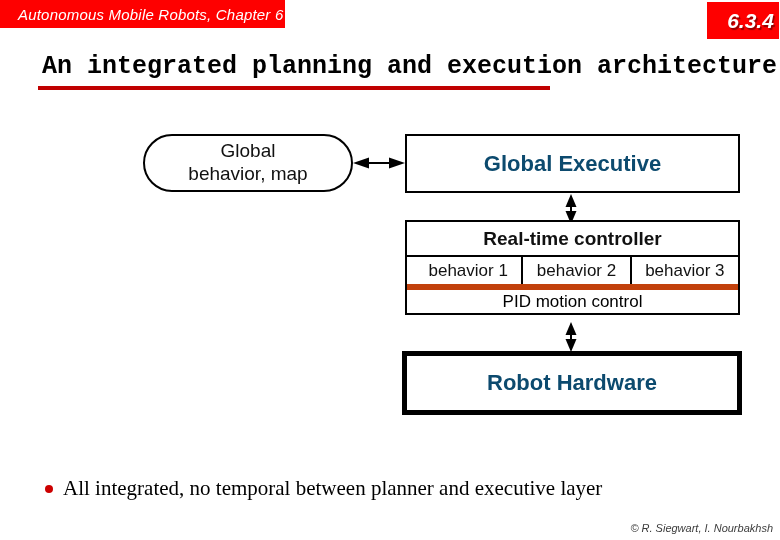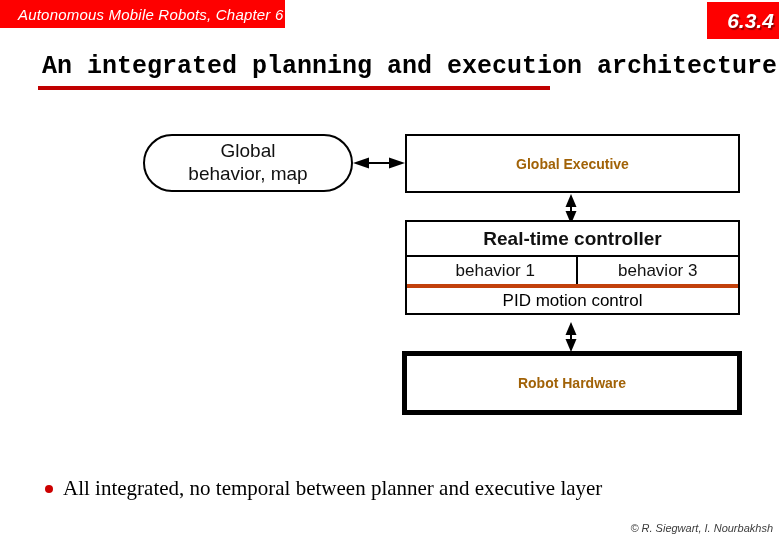--- a/index.html
+++ b/index.html
@@ -35,34 +35,34 @@
   
   .stadium{
     position:absolute;left:143px;top:134px;width:210px;height:58px;
     border:2px solid #000;border-radius:30px;background:#fff;box-sizing:border-box;
     display:flex;flex-direction:column;align-items:center;justify-content:center;
     font-weight:normal;font-size:19px;line-height:1.2;color:#111;
   }
   .box{
     position:absolute;background:#fff;box-sizing:border-box;
     display:flex;align-items:center;justify-content:center;
-    font-weight:bold;font-size:14px;color:#a16207;
+    font-weight:bold;font-size:22px;color:#0c4a6e;
   }
   .ge{left:405px;top:134px;width:335px;height:59px;border:2px solid #000;}
   .rh{left:402px;top:351px;width:340px;height:64px;border:5px solid #000;}
   .rtc{
     position:absolute;left:405px;top:220px;width:335px;height:95px;
     border:2px solid #000;background:#fff;box-sizing:border-box;
     display:flex;flex-direction:column;
   }
   .rtc-title{
     height:33px;border-bottom:2px solid #000;display:flex;align-items:center;justify-content:center;
     font-weight:bold;font-size:19px;color:#111;
   }
-  .rtc-behaviors{height:27px;border-bottom:4px solid #c2410c;display:flex;padding-left:8px;}
+  .rtc-behaviors{height:27px;border-bottom:6px solid #c2410c;display:flex;padding-left:8px;}
   .rtc-behaviors .cell{
     flex:1;display:flex;align-items:center;justify-content:center;
     font-size:17px;color:#111;
   }
   .rtc-behaviors .cell + .cell{border-left:2px solid #000;}
   .rtc-pid{
     flex:1;display:flex;align-items:center;justify-content:center;font-size:17px;color:#000000;
   }
   .arrow{position:absolute;}
   .arrow-h{left:353px;top:156px;}
@@ -116,20 +116,21 @@
     <svg class="arrow av1" width="14" height="30" viewBox="0 0 14 30">
       <line x1="7" y1="6" x2="7" y2="24" stroke="#000" stroke-width="2"></line>
       <polygon points="7,0 1.5,13 12.5,13" fill="#000"></polygon>
       <polygon points="7,30 1.5,17 12.5,17" fill="#000"></polygon>
     </svg>
 
     <div class="rtc">
       <div class="rtc-title">Real-time controller</div>
       <div class="rtc-behaviors">
         <div class="cell">behavior 1</div>
+        <div class="cell">behavior 2</div>
         <div class="cell">behavior 3</div>
       </div>
       <div class="rtc-pid">PID motion control</div>
     </div>
 
     <svg class="arrow av2" width="14" height="30" viewBox="0 0 14 30">
       <line x1="7" y1="6" x2="7" y2="24" stroke="#000" stroke-width="2"></line>
       <polygon points="7,0 1.5,13 12.5,13" fill="#000"></polygon>
       <polygon points="7,30 1.5,17 12.5,17" fill="#000"></polygon>
     </svg>

